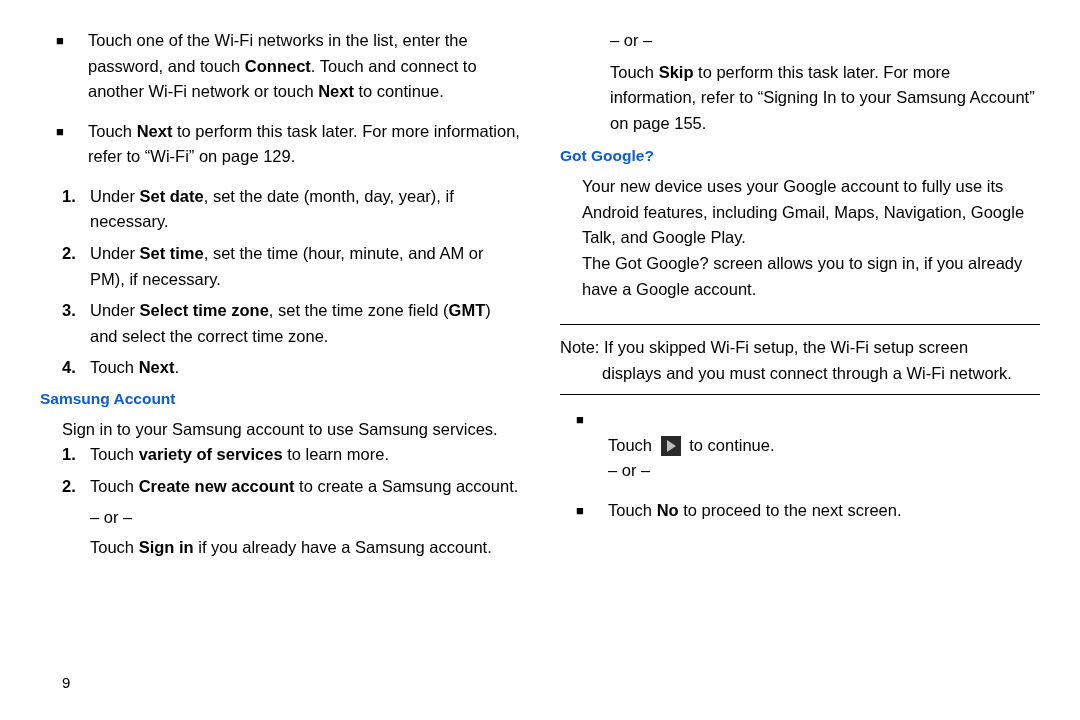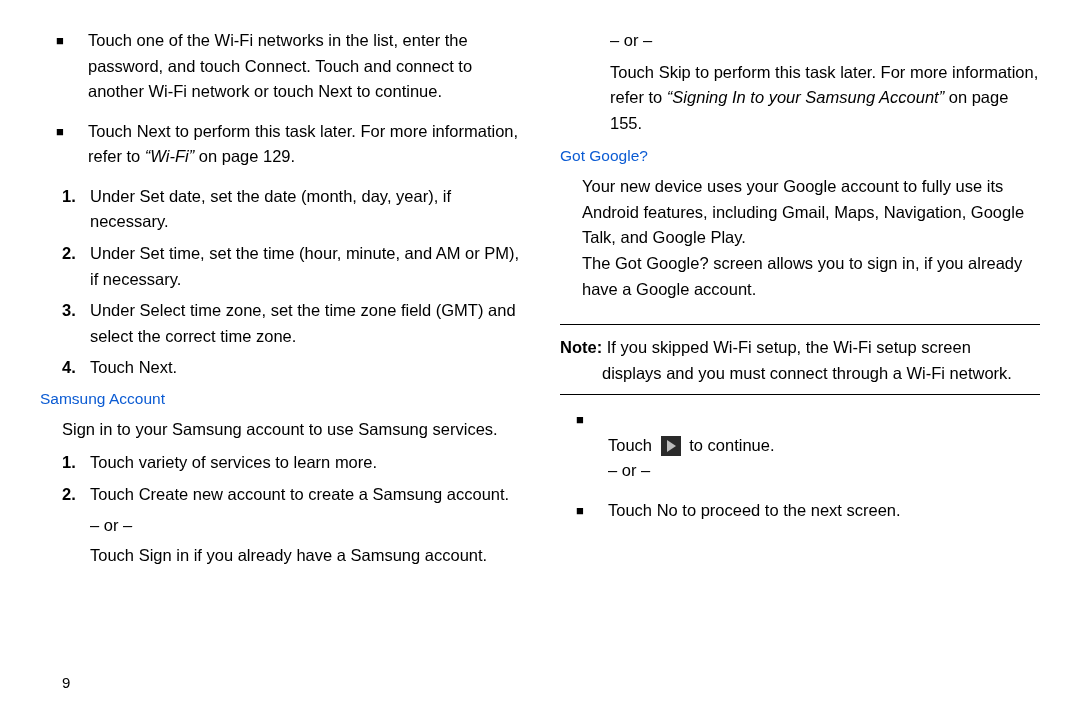--- a/index.html
+++ b/index.html
@@ -36,21 +36,21 @@
     flex-shrink: 0;
     font-size: 13px;
     padding-top: 3px;
   }
   .bullet-body {
     flex: 1;
     padding-left: 14px;
   }
   .subheading {
     color: #0b5bd3;
-    font-weight: normal;
+    font-weight: bold;
     font-size: 15.5px;
     margin: 4px 0 6px 0;
   }
   .num-list {
     padding-left: 22px;
   }
   .num-item {
     display: flex;
     margin-bottom: 6px;
   }
@@ -58,45 +58,44 @@
     width: 22px;
     flex-shrink: 0;
     font-weight: bold;
   }
   .num-body {
     flex: 1;
     padding-left: 6px;
   }
   .plain {
     padding-left: 22px;
-    margin-bottom: 8px;
   }
   .sub-indent {
     padding-left: 50px;
     margin-bottom: 6px;
   }
   .sub-indent2 {
     padding-left: 50px;
     margin-bottom: 8px;
   }
   .or-line {
     padding-left: 50px;
     margin: 4px 0;
   }
-  .bold { font-weight: normal; }
-  .italic { font-style: italic; }
+  .bold { font-weight: bold; }
+  .italic { }
   hr.note-rule {
     border: none;
     border-top: 1.5px solid #000;
     margin: 8px 0 10px 0;
   }
   .note-block {
     margin: 6px 0 4px 0;
   }
-  .note-label { font-weight: bold; }
+  .note-label { font-weight: normal; }
   .note-body { padding-left: 42px; }
   .page-num {
     position: absolute;
     left: 62px;
     bottom: 26px;
     font-size: 15px;
   }
   .play-icon {
     display: inline-block;
     width: 20px;

